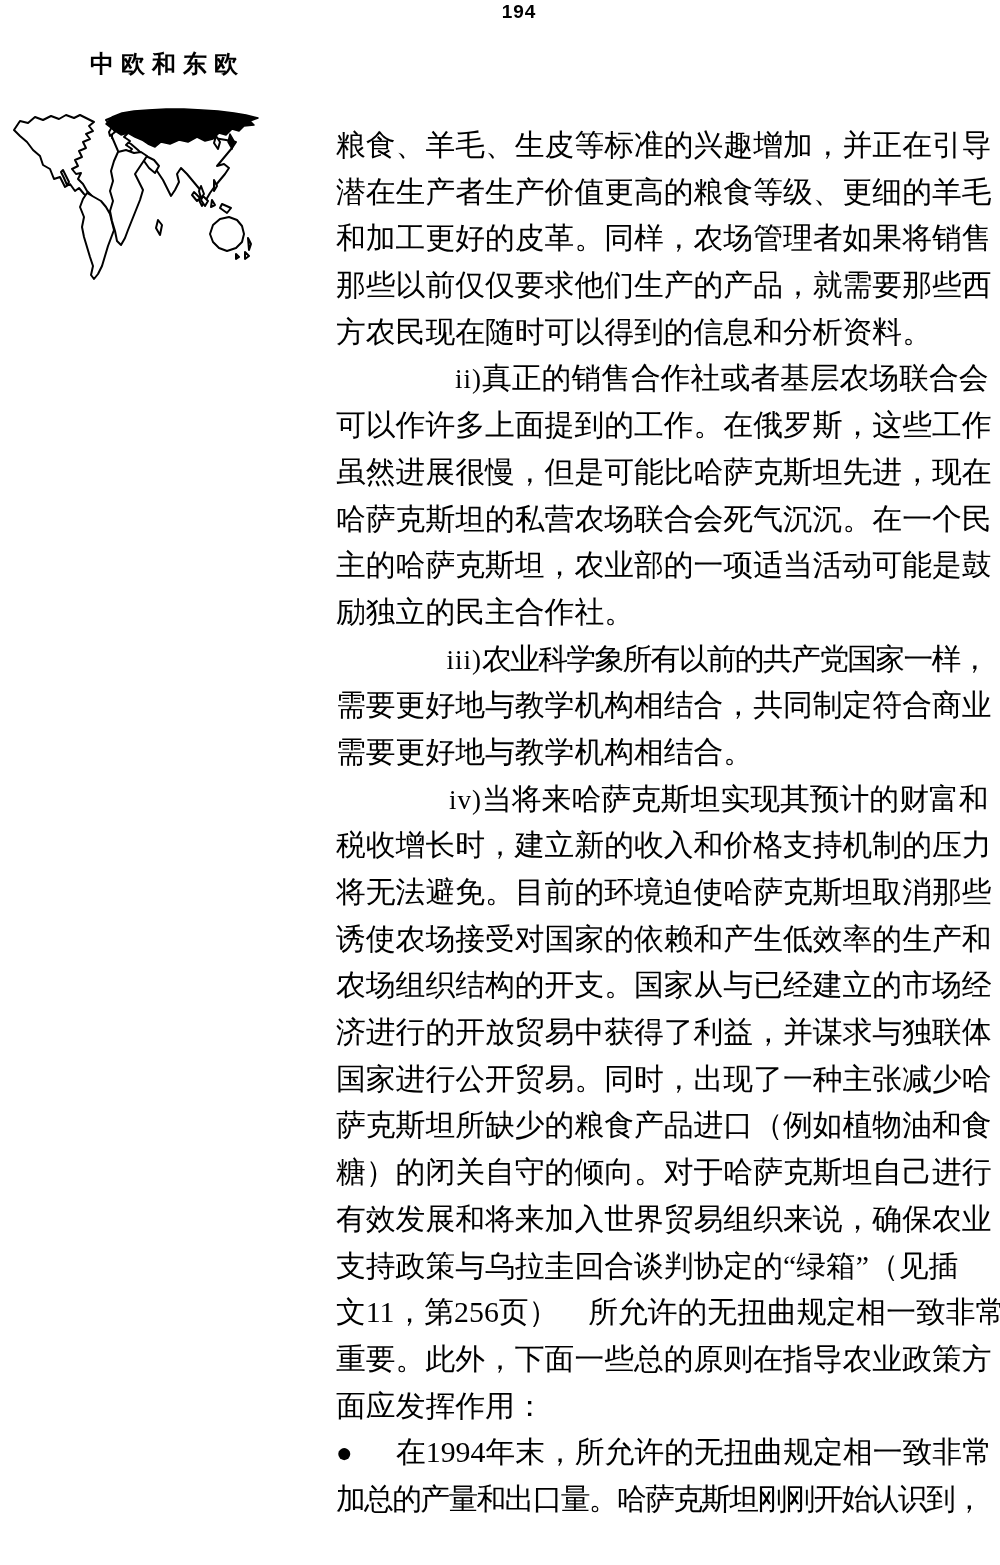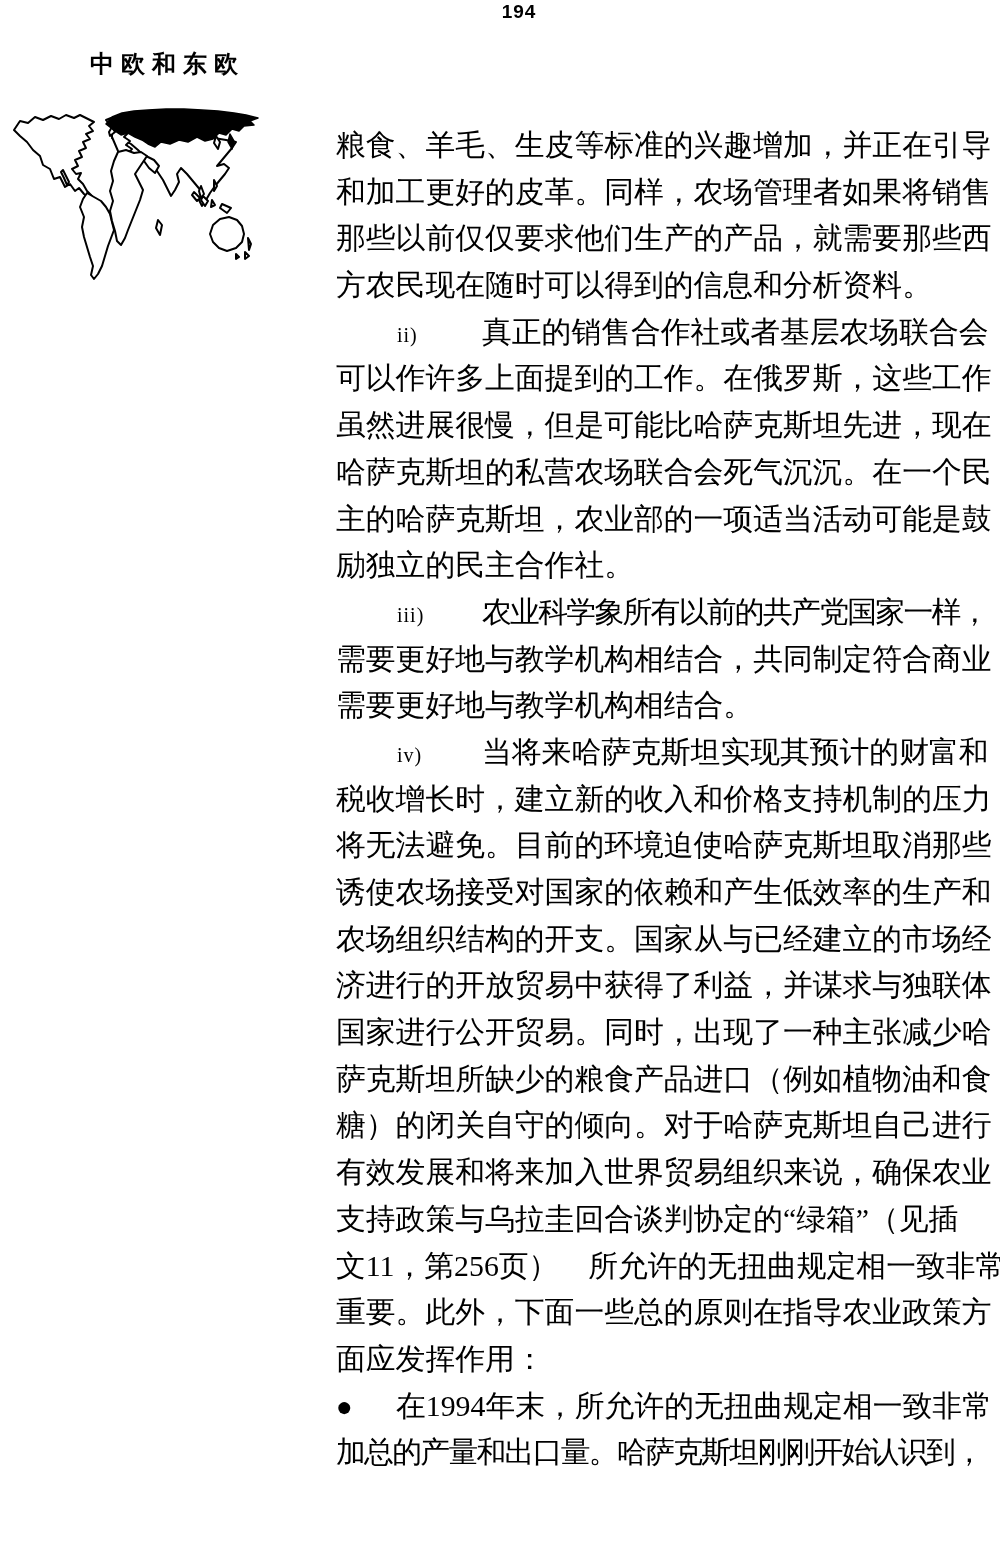--- a/index.html
+++ b/index.html
@@ -31,21 +31,21 @@
   .text-column { position: absolute; left: 336px; top: 122px; width: 660px; }
   .line {
     height: 46.7px; line-height: 46.7px;
     font-size: 29.8px; white-space: nowrap;
     letter-spacing: 0;
   }
   .line.tight { letter-spacing: -1.7px; }
   .line.roman { padding-left: 61px; }
   .line.roman .marker {
     display: inline-block; width: 85px;
-    font-size: 20px; letter-spacing: 1px;
+    font-size: 27px; letter-spacing: 1px; text-align: right;
   }
   .line.bullet .marker {
     display: inline-block; width: 60px;
     font-size: 28px;
   }
 </style>
 </head>
 <body>
 
 <div class="page">
@@ -111,20 +111,21 @@
                  L238,7 L250,10 L242,13 L246,17 L236,18 L231,23 L224,21 L218,27 L211,25
                  L205,31 L197,33 L189,29 L180,34 L171,32 L162,36 L153,34 L147,39 L140,36
                  L134,32 L127,29 L120,25 L113,27 L107,23 Z"></path>
         <path d="M222,26 L226,33 L224,41 L220,34 Z"></path>
       </g>
     </svg>
   </div>
 
   <div class="text-column">
       <div class="line plain"><span>粮食、羊毛、生皮等标准的兴趣增加，并正在引导</span></div>
+      <div class="line plain"><span>潜在生产者生产价值更高的粮食等级、更细的羊毛</span></div>
       <div class="line plain"><span>和加工更好的皮革。同样，农场管理者如果将销售</span></div>
       <div class="line plain"><span>那些以前仅仅要求他们生产的产品，就需要那些西</span></div>
       <div class="line plain"><span>方农民现在随时可以得到的信息和分析资料。</span></div>
       <div class="line roman"><span class="marker">ii)</span><span>真正的销售合作社或者基层农场联合会</span></div>
       <div class="line plain"><span>可以作许多上面提到的工作。在俄罗斯，这些工作</span></div>
       <div class="line plain"><span>虽然进展很慢，但是可能比哈萨克斯坦先进，现在</span></div>
       <div class="line plain"><span>哈萨克斯坦的私营农场联合会死气沉沉。在一个民</span></div>
       <div class="line plain"><span>主的哈萨克斯坦，农业部的一项适当活动可能是鼓</span></div>
       <div class="line plain"><span>励独立的民主合作社。</span></div>
       <div class="line roman tight"><span class="marker">iii)</span><span>农业科学象所有以前的共产党国家一样，</span></div>

